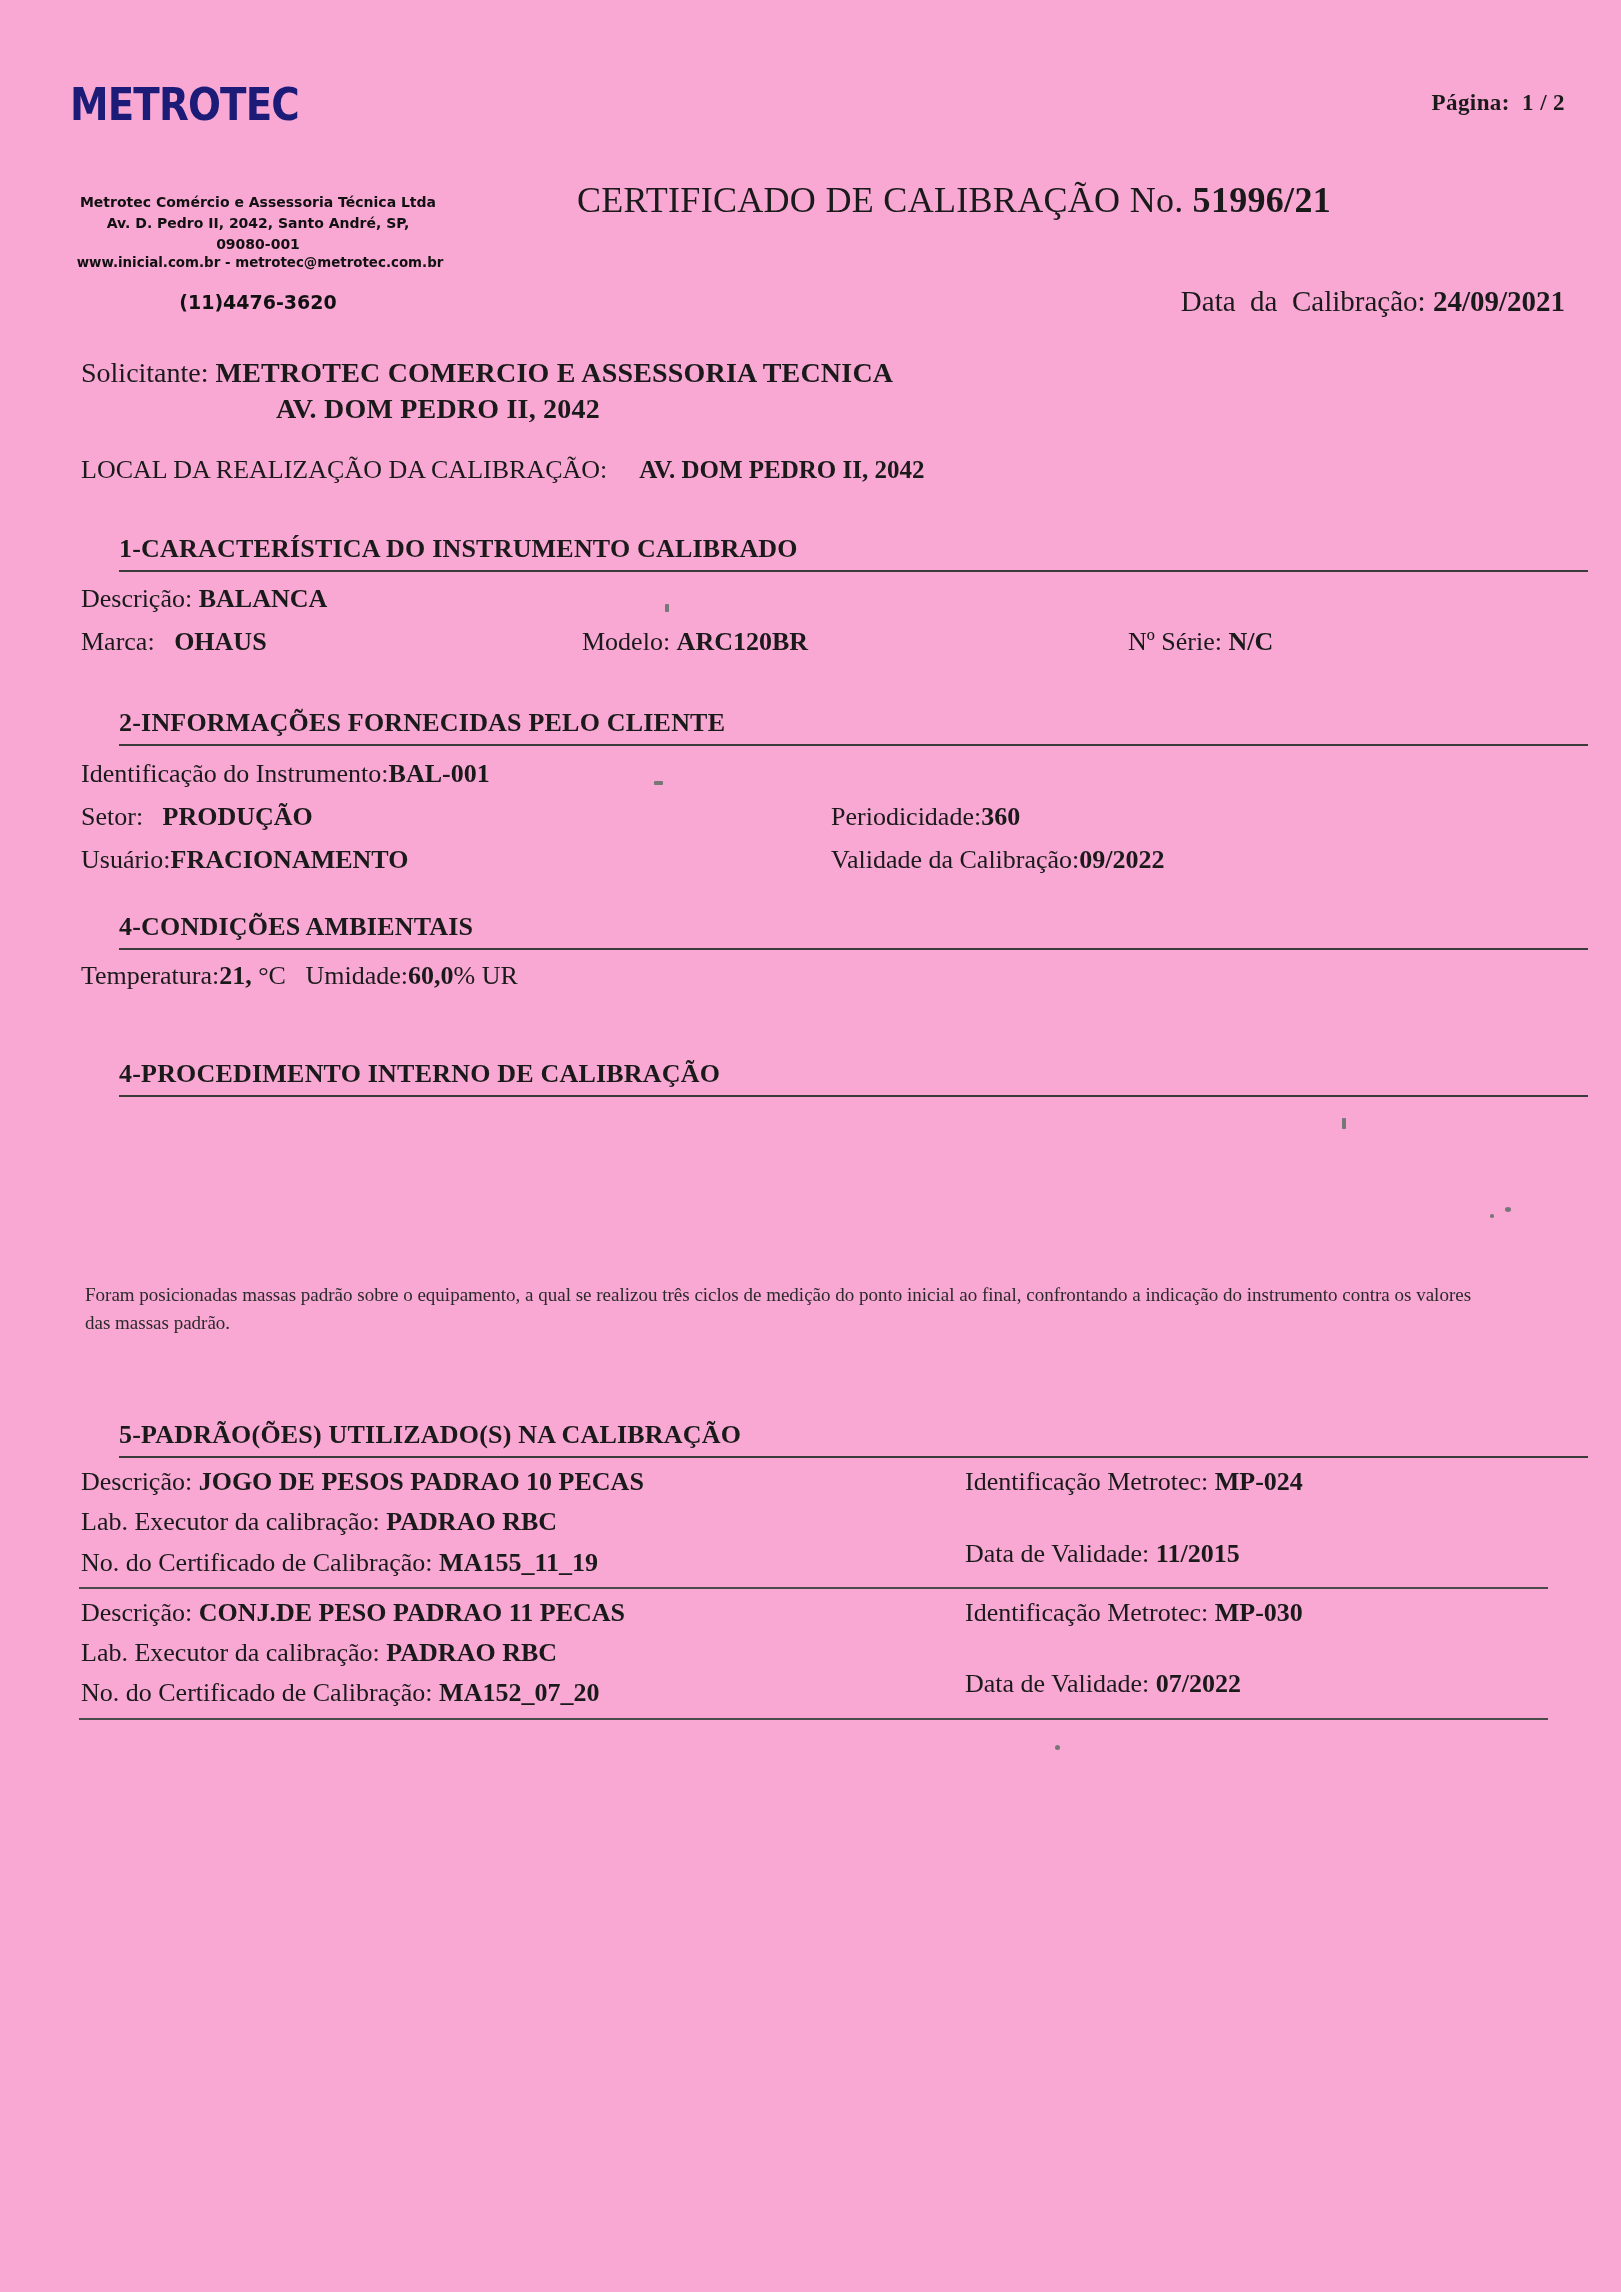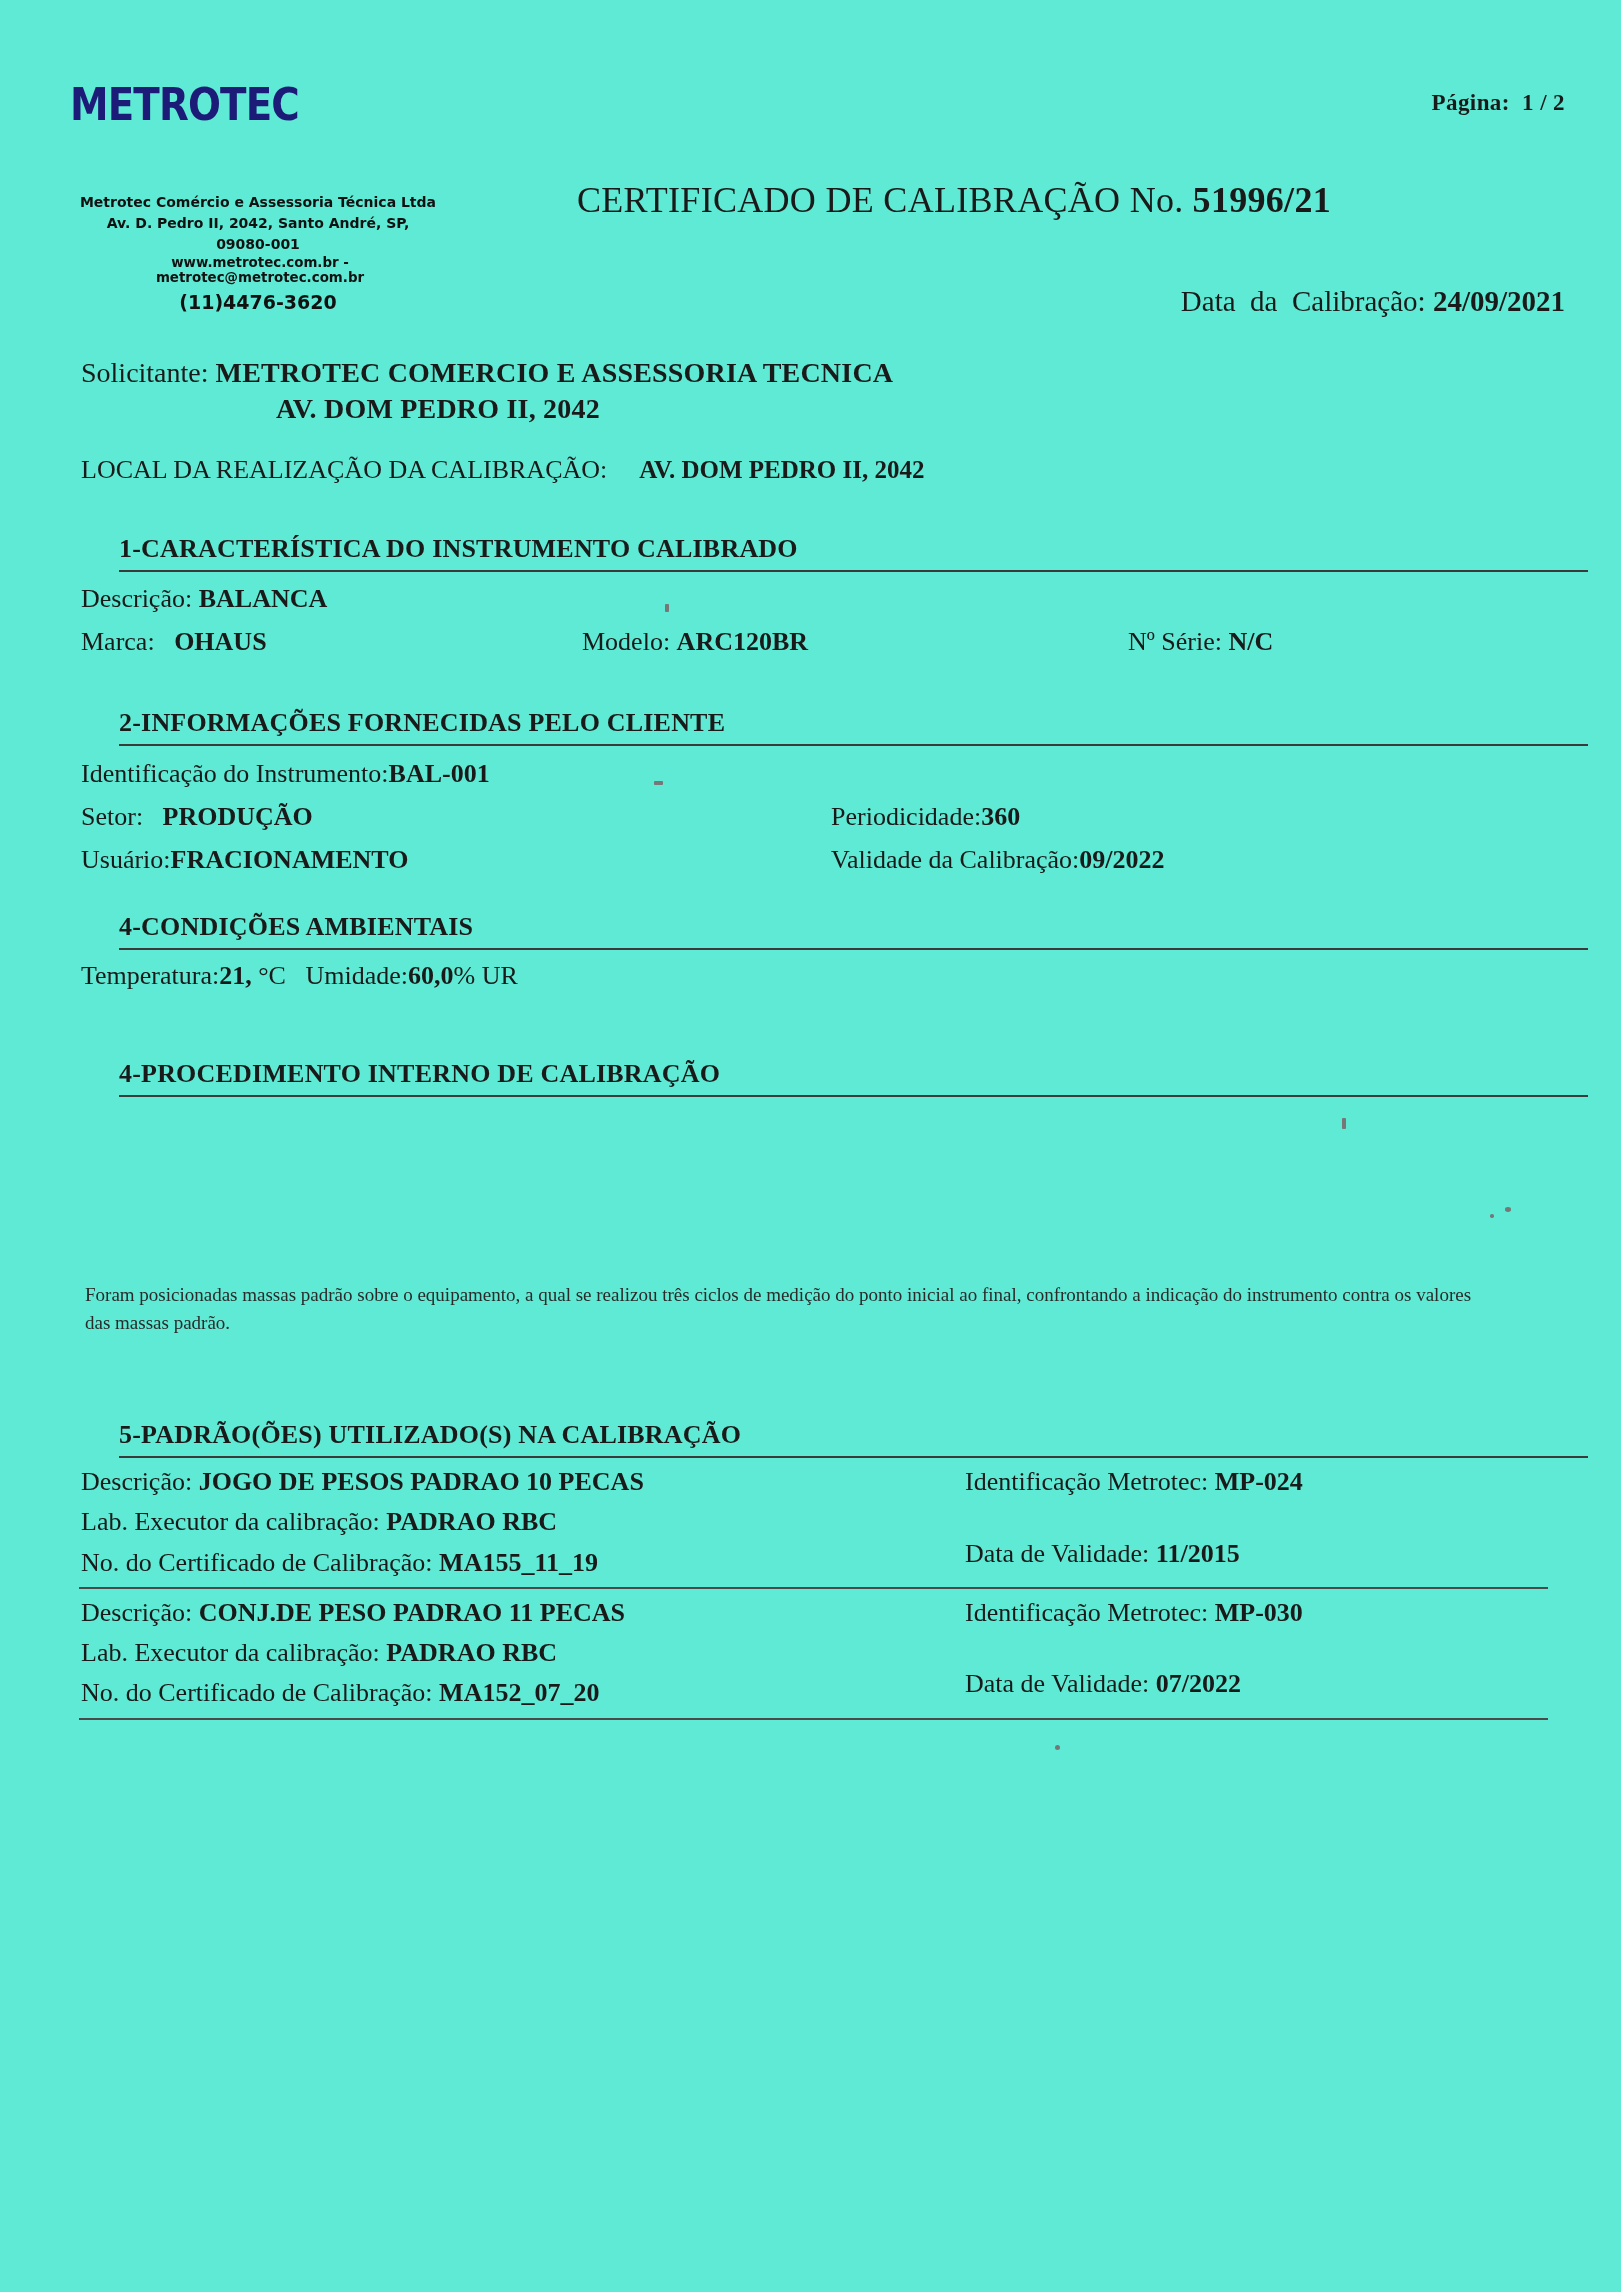--- a/index.html
+++ b/index.html
@@ -15,21 +15,21 @@
     font-family: "Liberation Serif", "DejaVu Serif", serif;
     color: #1a1a1a;
     overflow: hidden;
   }
   .page {
     position: relative;
     width: 1621px;
     height: 2293px;
     padding: 0;
     box-sizing: border-box;
-    background: #5eead4;
+    background: #f9a8d4;
   }
 
   
   .header {
     position: relative;
     height: 269px;
   }
   .logo {
     position: absolute;
     left: 70px;
@@ -190,21 +190,21 @@
   <div class="header">
     <div class="logo">METROTEC</div>
 
     <div class="page-indicator"><span>Página:</span>  <span>1 / 2</span></div>
 
     <div class="company-block">
       <div>Metrotec Comércio e Assessoria Técnica Ltda</div>
       <div>Av. D. Pedro II, 2042, Santo André, SP, 09080-001</div>
     </div>
 
-    <div class="web-block">www.metrotec.com.br - metrotec@metrotec.com.br</div>
+    <div class="web-block">www.inicial.com.br - metrotec@metrotec.com.br</div>
     <div class="phone-block">(11)4476-3620</div>
 
     <div class="cert-title"><span>CERTIFICADO DE CALIBRAÇÃO No.</span><span class="num">51996/21</span></div>
 
     <div class="cal-date"><span>Data  da  Calibração:</span> <b>24/09/2021</b></div>
   </div>
 
   <div class="requester">
     <div><span class="lbl">Solicitante:</span> <span class="val">METROTEC COMERCIO E ASSESSORIA TECNICA</span></div>
     <div class="line2">AV. DOM PEDRO II, 2042</div>

